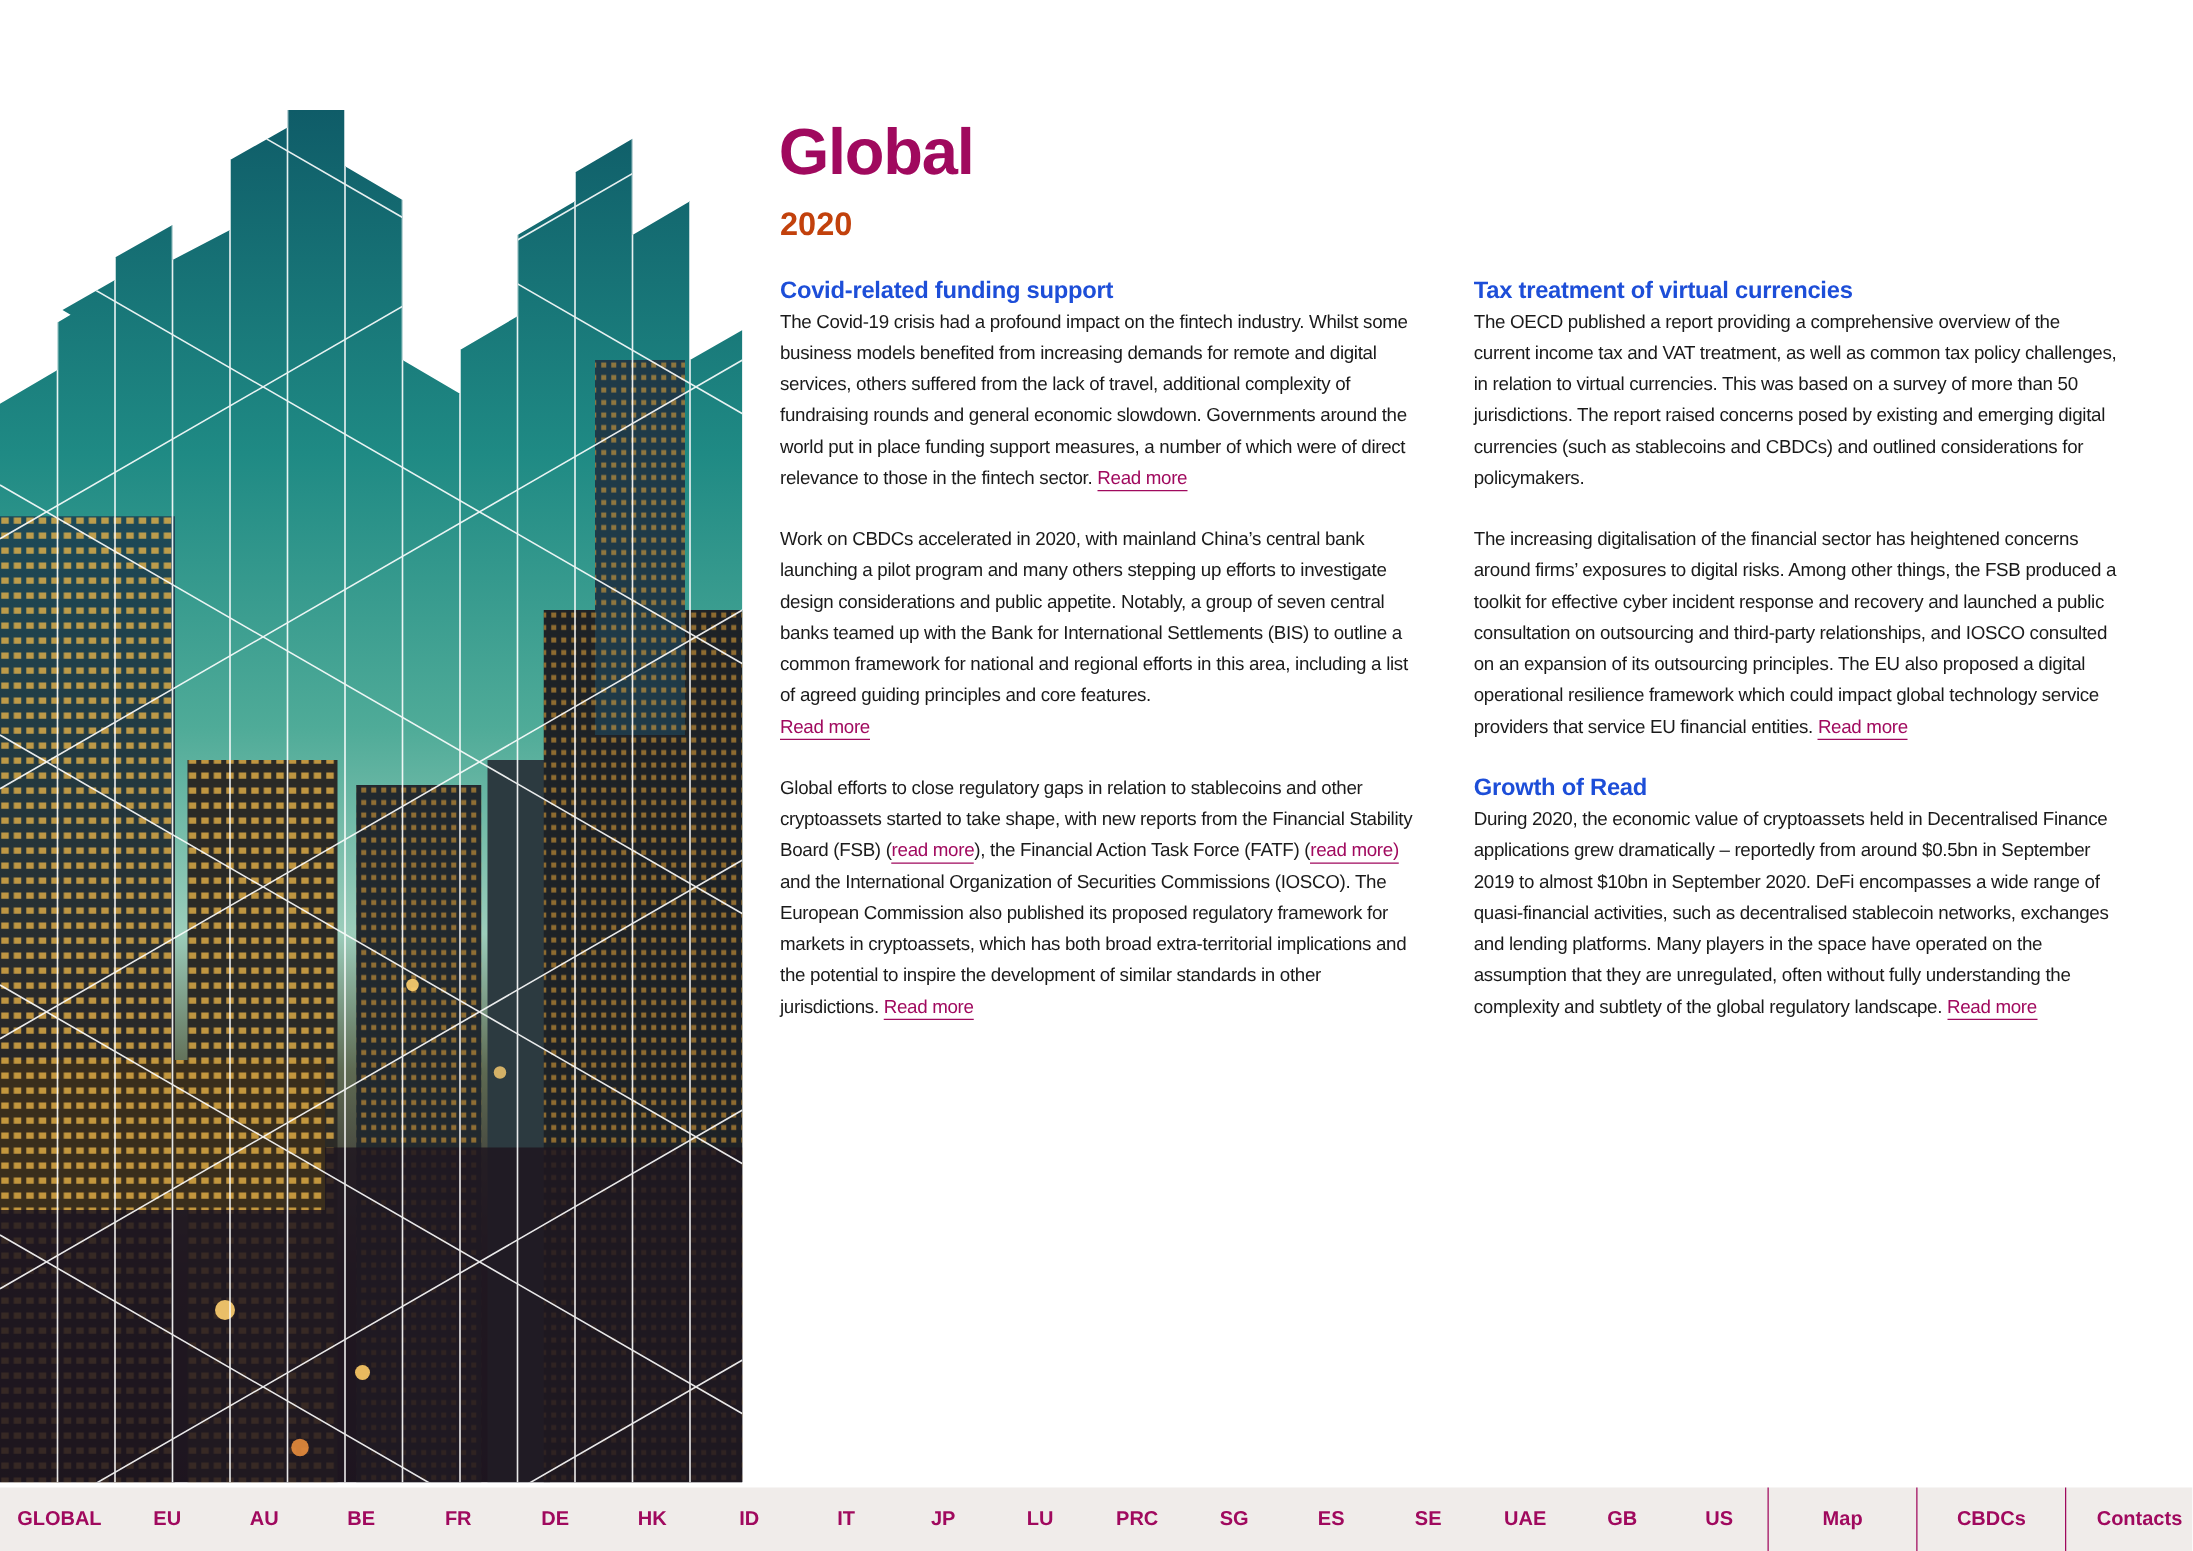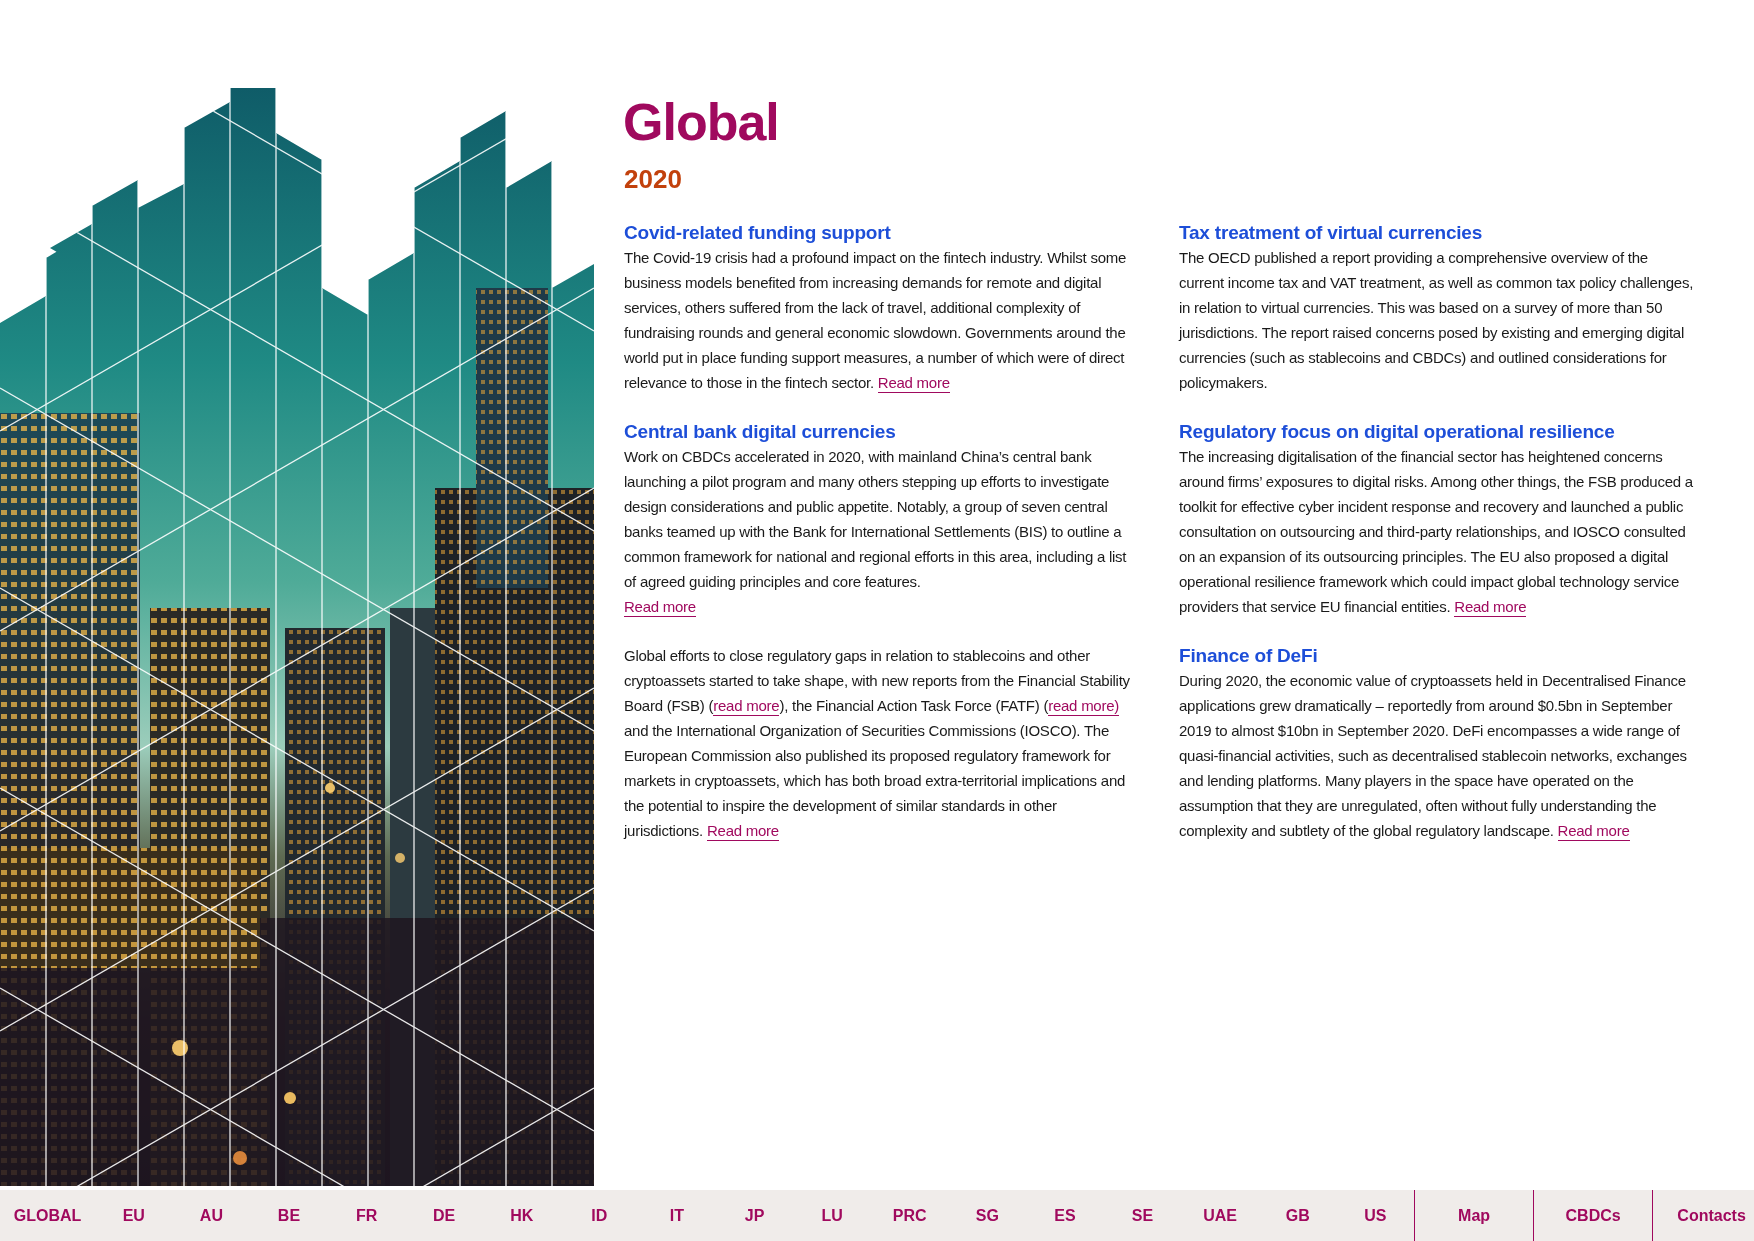--- a/index.html
+++ b/index.html
@@ -147,39 +147,37 @@
 
 <h1 class="page-title">Global</h1>
 <h2 class="year">2020</h2>
 
 <div class="col left">
   <div class="section">
     <h3>Covid-related funding support</h3>
     <p><span>The Covid-19 crisis had a profound impact on the fintech industry. Whilst some business models benefited from increasing demands for remote and digital services, others suffered from the lack of travel, additional complexity of fundraising rounds and general economic slowdown. Governments around the world put in place funding support measures, a number of which were of direct relevance to those in the fintech sector.</span> <a class="link">Read more</a></p>
   </div>
   <div class="section">
-    <h3>Central bank digital currencies</h3>
     <p><span>Work on CBDCs accelerated in 2020, with mainland China’s central bank launching a pilot program and many others stepping up efforts to investigate design considerations and public appetite. Notably, a group of seven central banks teamed up with the Bank for International Settlements (BIS) to outline a common framework for national and regional efforts in this area, including a list of agreed guiding principles and core features.</span><br><a class="link">Read more</a></p>
   </div>
   <div class="section">
     <p><span>Global efforts to close regulatory gaps in relation to stablecoins and other cryptoassets started to take shape, with new reports from the Financial Stability Board (FSB) (</span><a class="link">read more</a><span>), the Financial Action Task Force (FATF) (</span><a class="link">read more)</a><span> and the International Organization of Securities Commissions (IOSCO). The European Commission also published its proposed regulatory framework for markets in cryptoassets, which has both broad extra-territorial implications and the potential to inspire the development of similar standards in other jurisdictions.</span> <a class="link">Read more</a></p>
   </div>
 </div>
 
 <div class="col right">
   <div class="section">
     <h3>Tax treatment of virtual currencies</h3>
     <p>The OECD published a report providing a comprehensive overview of the current income tax and VAT treatment, as well as common tax policy challenges, in relation to virtual currencies. This was based on a survey of more than 50 jurisdictions. The report raised concerns posed by existing and emerging digital currencies (such as stablecoins and CBDCs) and outlined considerations for policymakers.</p>
   </div>
   <div class="section">
-    <h3>Regulatory focus on digital operational resilience</h3>
     <p><span>The increasing digitalisation of the financial sector has heightened concerns around firms’ exposures to digital risks. Among other things, the FSB produced a toolkit for effective cyber incident response and recovery and launched a public consultation on outsourcing and third-party relationships, and IOSCO consulted on an expansion of its outsourcing principles. The EU also proposed a digital operational resilience framework which could impact global technology service providers that service EU financial entities.</span> <a class="link">Read more</a></p>
   </div>
   <div class="section">
-    <h3>Finance of DeFi</h3>
+    <h3>Growth of Read</h3>
     <p><span>During 2020, the economic value of cryptoassets held in Decentralised Finance applications grew dramatically – reportedly from around $0.5bn in September 2019 to almost $10bn in September 2020. DeFi encompasses a wide range of quasi-financial activities, such as decentralised stablecoin networks, exchanges and lending platforms. Many players in the space have operated on the assumption that they are unregulated, often without fully understanding the complexity and subtlety of the global regulatory landscape.</span> <a class="link">Read more</a></p>
   </div>
 </div>
 
 <nav class="footer">
   <div class="nav-item nav-country first">GLOBAL</div>
   <div class="nav-item nav-country">EU</div>
   <div class="nav-item nav-country">AU</div>
   <div class="nav-item nav-country">BE</div>
   <div class="nav-item nav-country">FR</div>

